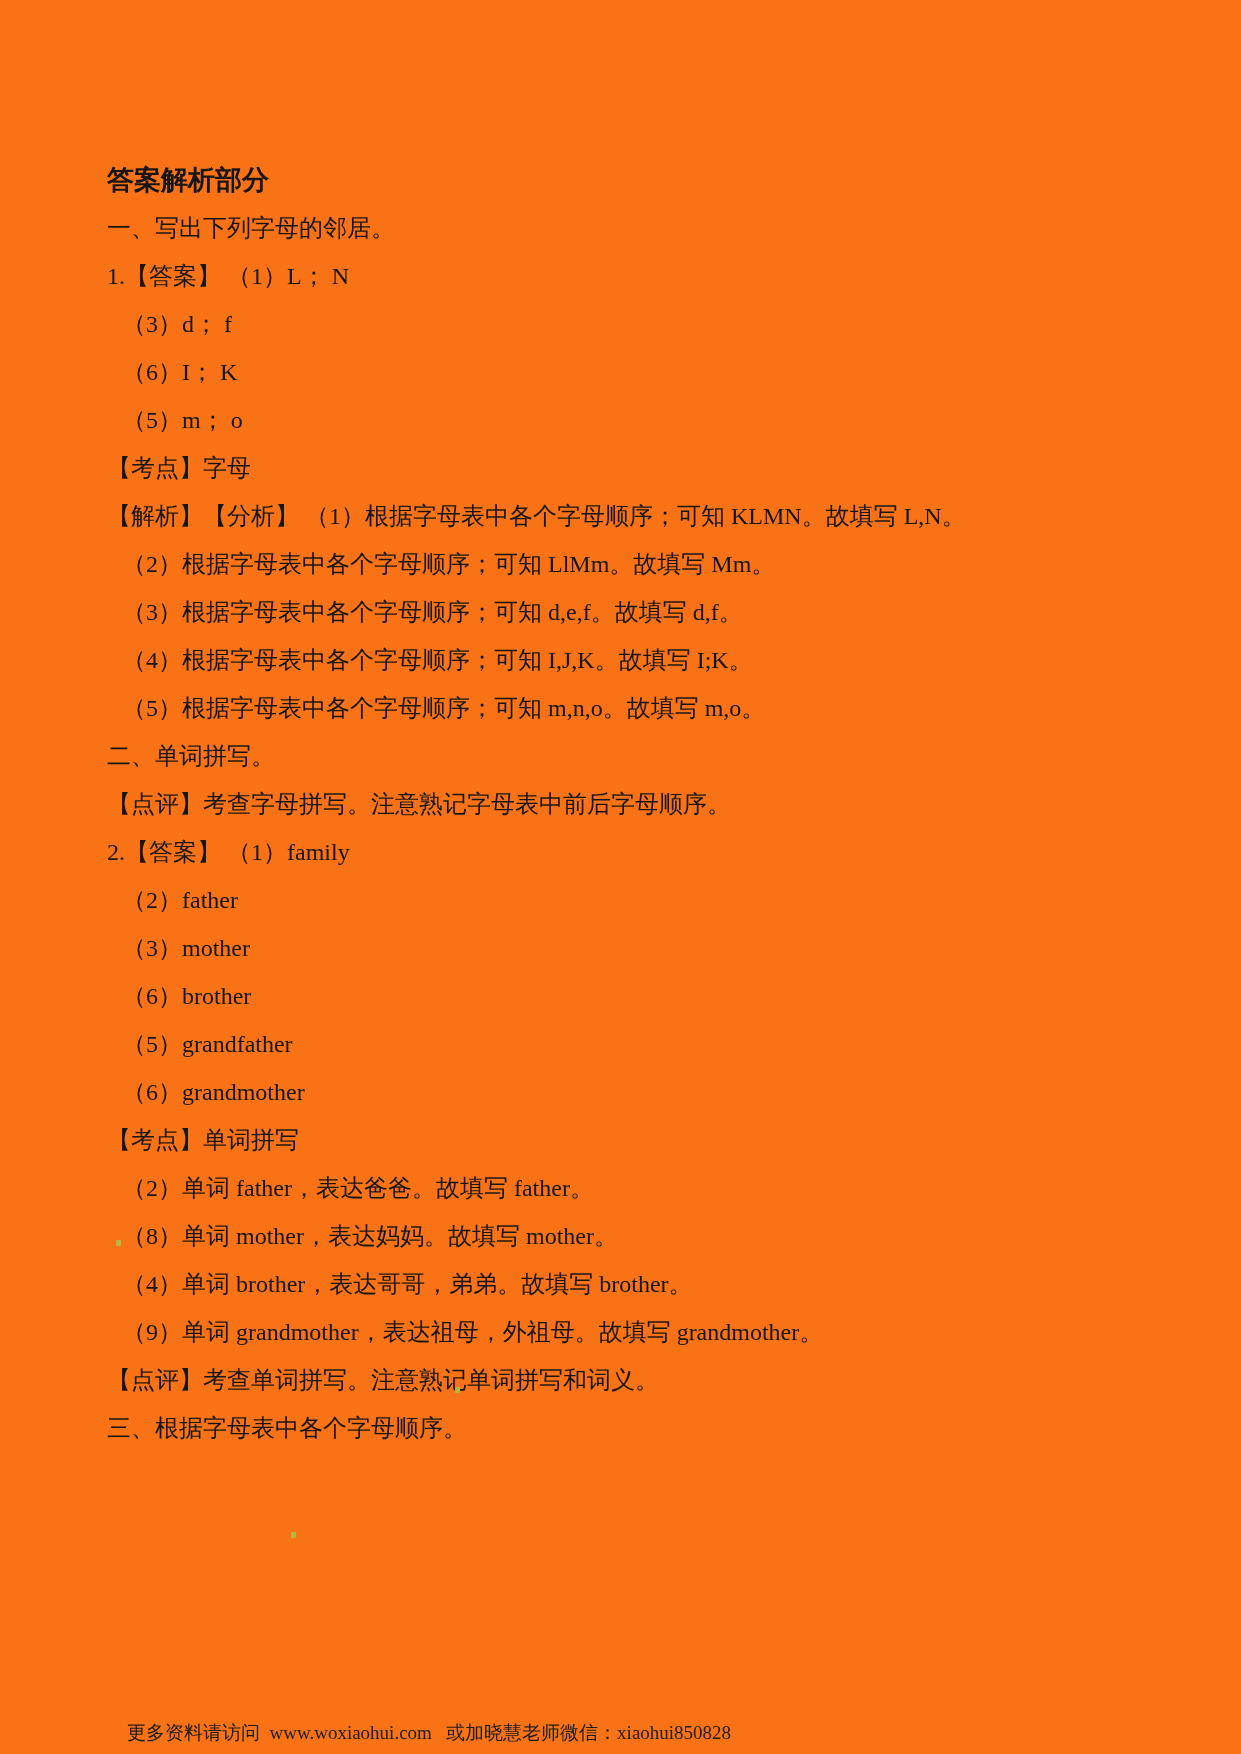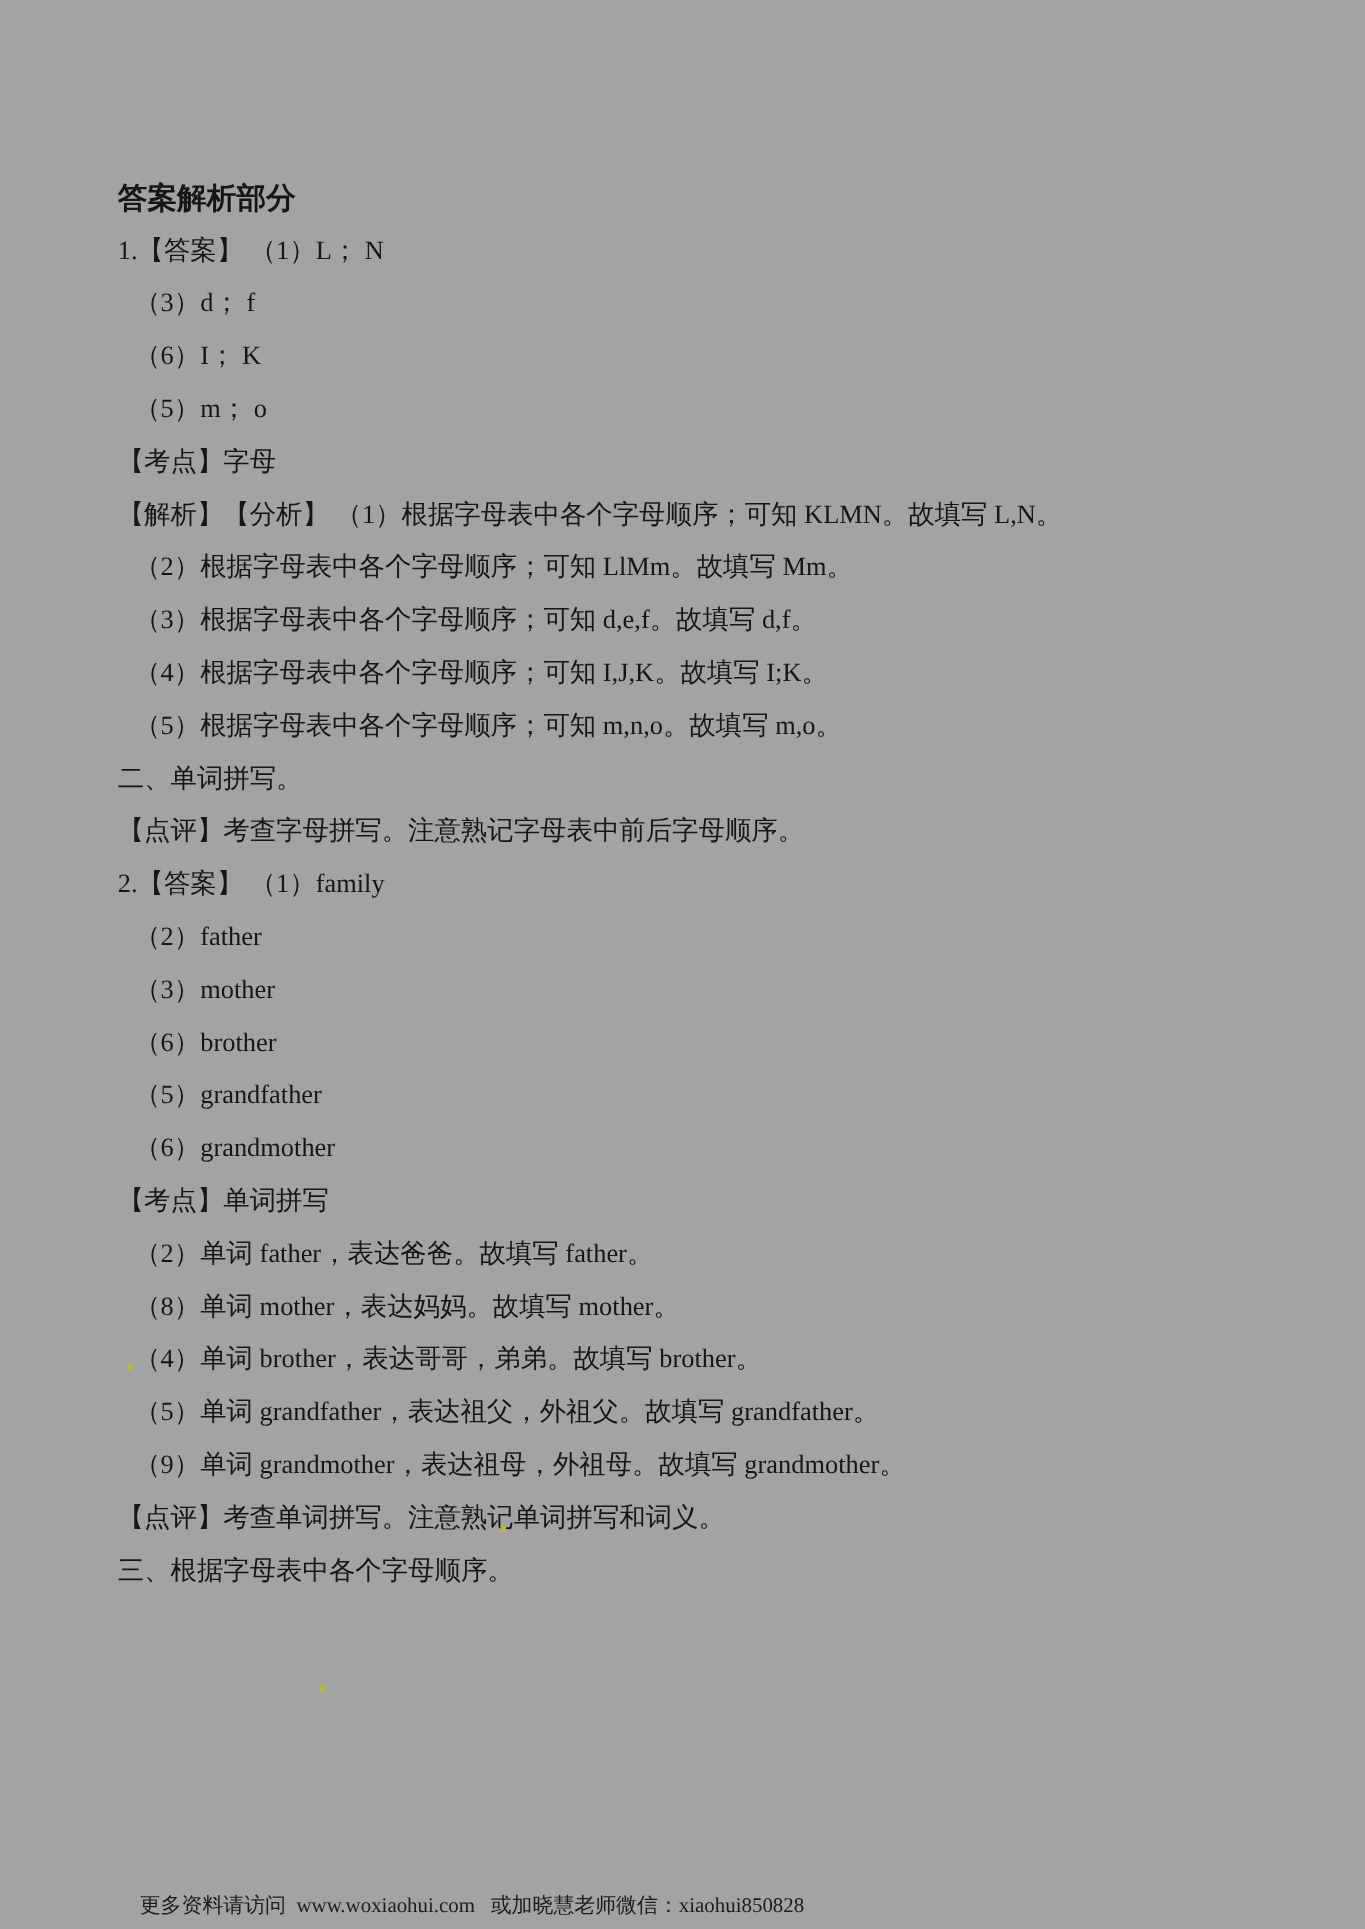--- a/index.html
+++ b/index.html
@@ -1,20 +1,20 @@
 <!DOCTYPE html>
 <html><head>
 <meta charset="utf-8">
 <style>
   html, body { margin: 0; padding: 0; }
   .page {
     position: relative;
     width: 1241px;
     height: 1754px;
-    background: #a3a3a3;
+    background: #f97316;
     font-family: "Liberation Serif", "DejaVu Serif", serif;
     color: #161616;
     overflow: hidden;
   }
   .content {
     position: absolute;
     top: 156px;
     left: 107px;
     right: 70px;
   }
@@ -52,20 +52,21 @@
   .speck-1 { left: 116px; top: 1240px; }
   .speck-2 { left: 455px; top: 1387px; }
   .speck-3 { left: 291px; top: 1532px; }
 </style>
 </head>
 <body>
 
 <div class="page">
   <div class="content">
       <p class="line title">答案解析部分</p>
+      <p class="line section">一、写出下列字母的邻居。</p>
       <p class="line item">1.【答案】 （1）L； N</p>
       <p class="line subitem">（3）d； f</p>
       <p class="line subitem">（6）I； K</p>
       <p class="line subitem">（5）m； o</p>
       <p class="line item">【考点】字母</p>
       <p class="line item">【解析】【分析】 （1）根据字母表中各个字母顺序；可知 KLMN。故填写 L,N。</p>
       <p class="line subitem">（2）根据字母表中各个字母顺序；可知 LlMm。故填写 Mm。</p>
       <p class="line subitem">（3）根据字母表中各个字母顺序；可知 d,e,f。故填写 d,f。</p>
       <p class="line subitem">（4）根据字母表中各个字母顺序；可知 I,J,K。故填写 I;K。</p>
       <p class="line subitem">（5）根据字母表中各个字母顺序；可知 m,n,o。故填写 m,o。</p>
@@ -74,21 +75,20 @@
       <p class="line item">2.【答案】 （1）family</p>
       <p class="line subitem">（2）father</p>
       <p class="line subitem">（3）mother</p>
       <p class="line subitem">（6）brother</p>
       <p class="line subitem">（5）grandfather</p>
       <p class="line subitem">（6）grandmother</p>
       <p class="line item">【考点】单词拼写</p>
       <p class="line subitem">（2）单词 father，表达爸爸。故填写 father。</p>
       <p class="line subitem">（8）单词 mother，表达妈妈。故填写 mother。</p>
       <p class="line subitem">（4）单词 brother，表达哥哥，弟弟。故填写 brother。</p>
-      <p class="line subitem">（5）单词 grandfather，表达祖父，外祖父。故填写 grandfather。</p>
       <p class="line subitem">（9）单词 grandmother，表达祖母，外祖母。故填写 grandmother。</p>
       <p class="line item">【点评】考查单词拼写。注意熟记单词拼写和词义。</p>
       <p class="line section">三、根据字母表中各个字母顺序。</p>
     </div>
 
   <div class="speck speck-1"></div>
   <div class="speck speck-2"></div>
   <div class="speck speck-3"></div>
 
   <div class="footer">

